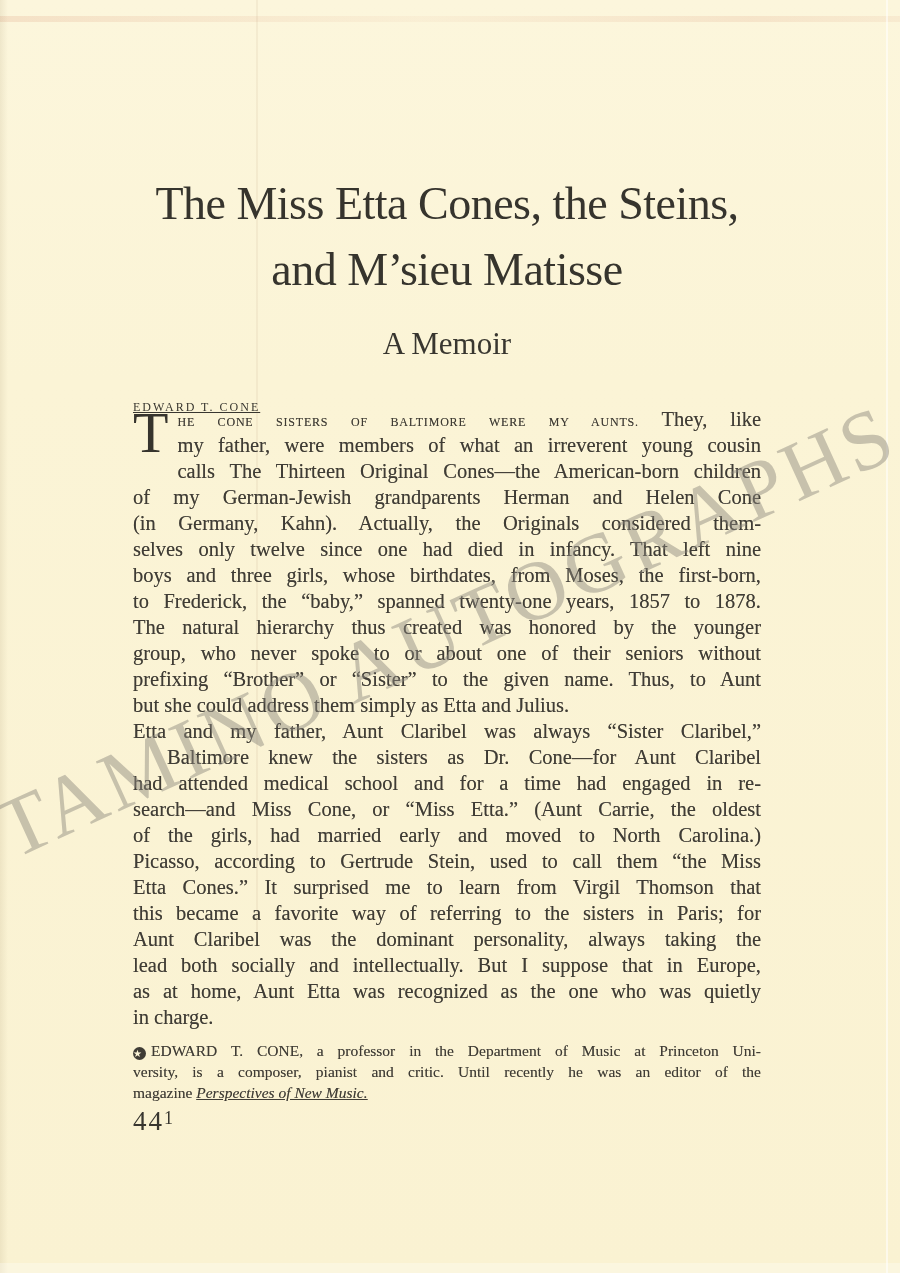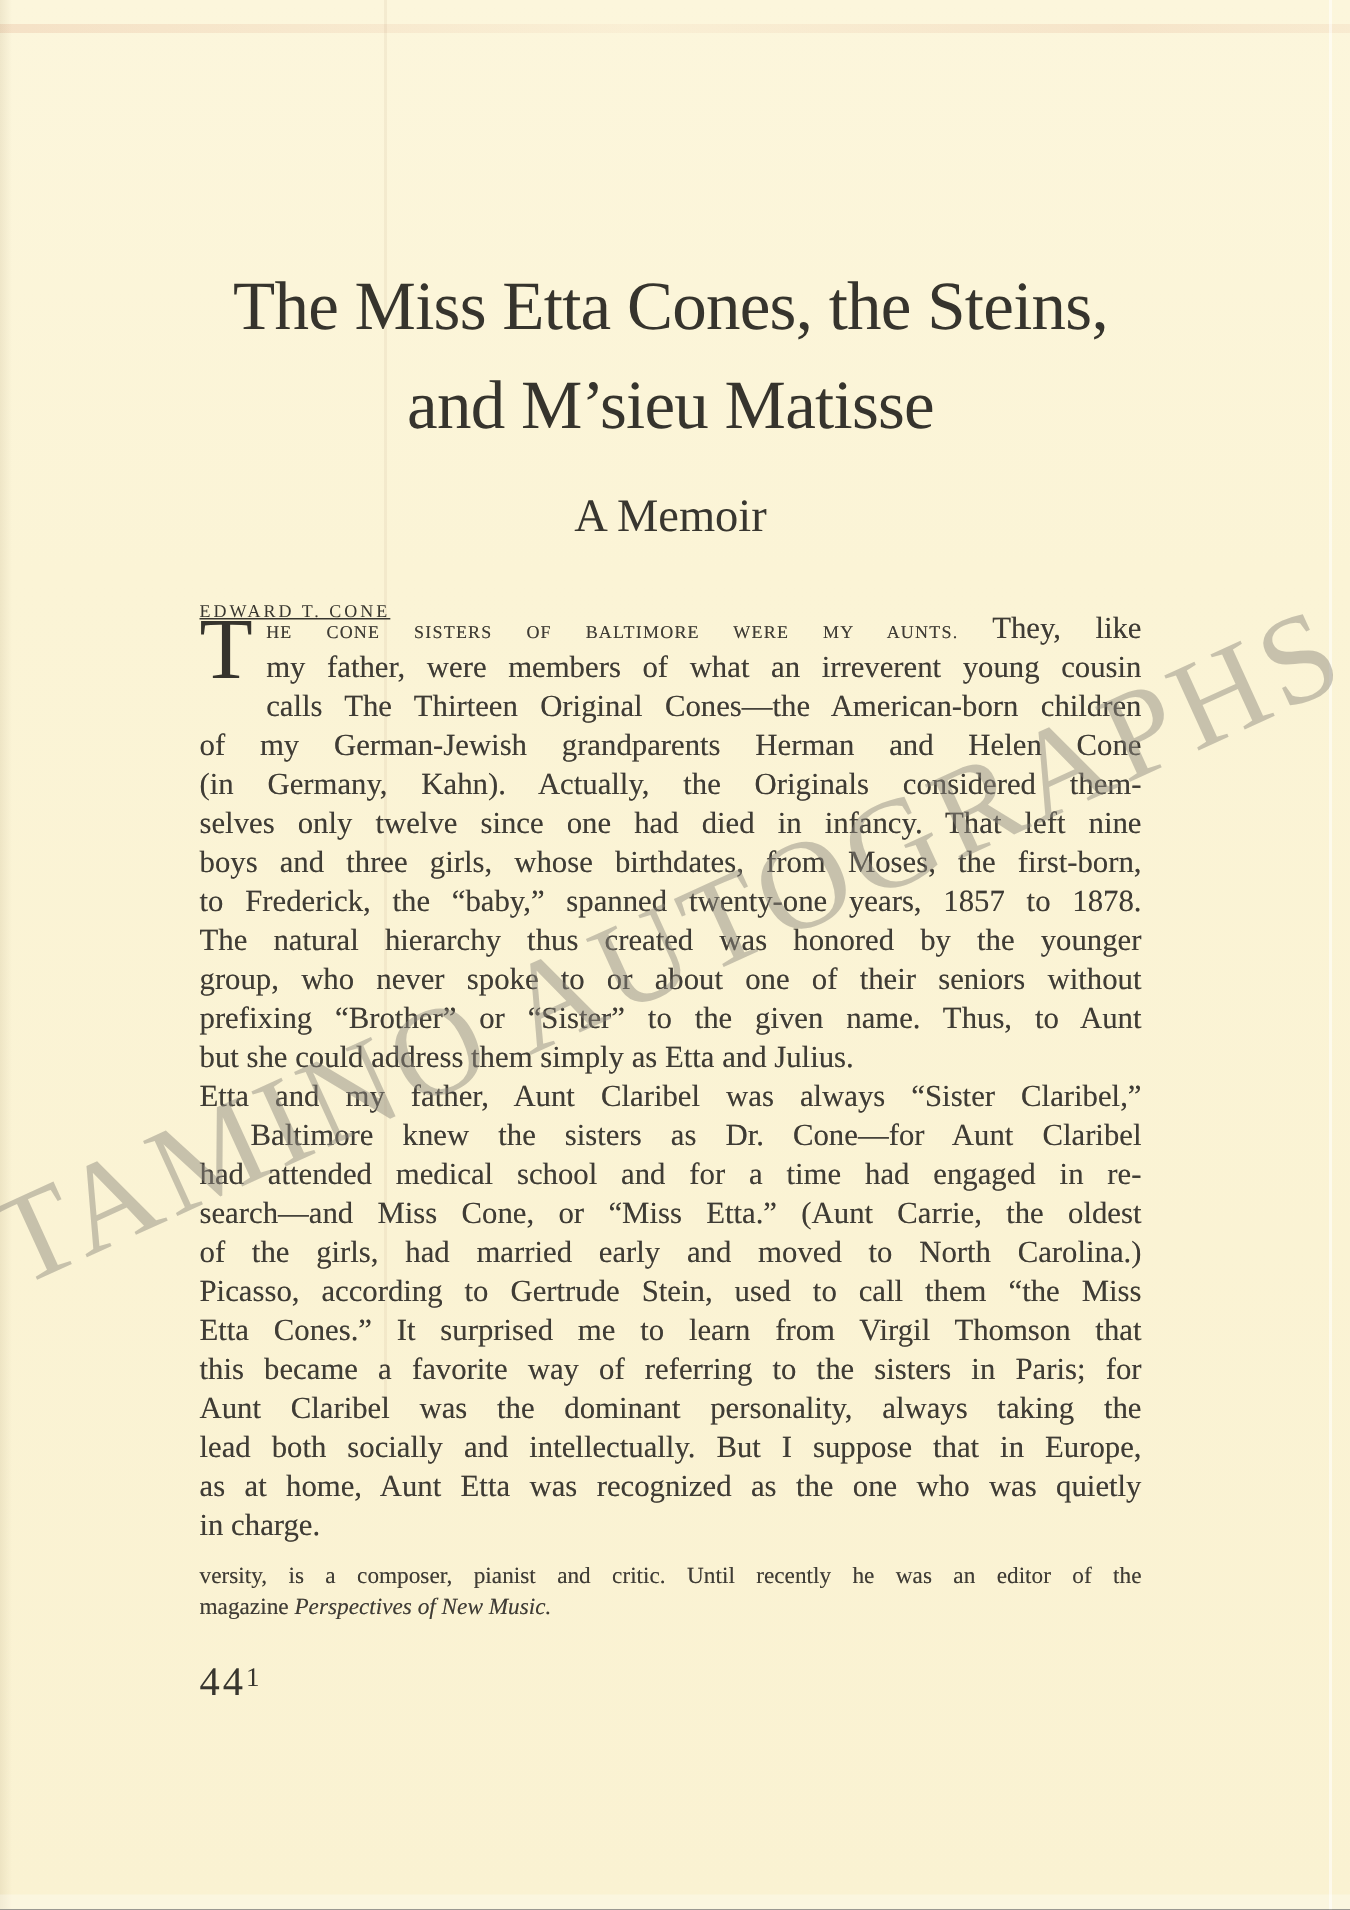--- a/index.html
+++ b/index.html
@@ -35,21 +35,21 @@
     margin:3px 9px 0 0; color:#36342d; text-shadow:none; }
   .sc { font-size:12px; letter-spacing:0.8px; word-spacing:1px; }
 
   .footnote { position:absolute; left:133px; top:1040px; width:628px;
     font-size:15.5px; line-height:21px; text-shadow:0 0 .3px rgba(63,60,53,.5); }
   .fline { text-align:justify; text-align-last:justify; }
   .fline.flush { text-align-last:left; }
   .fnstar { display:inline-block; width:13px; height:13px; border-radius:50%;
     background:#3f3c35; color:#fbf4d7; font-size:10px; line-height:13px;
     text-align:center; vertical-align:-1px; margin-right:5px; text-shadow:none; }
-  .fn-italic { font-style:italic; }
+  .fn-italic { font-style:italic;text-decoration:underline; }
 
   .pagenum { position:absolute; left:133px; width:628px; top:1106px; 
     font-size:27px; letter-spacing:2px; color:#38362f; }
   .pagenum .sup { font-size:18px; vertical-align:6px; letter-spacing:0; }
 
   .watermark { position:absolute; left:446px; top:631px; z-index:6;
     transform:translate(-50%,-50%) rotate(-24.5deg);
     font-size:84px; letter-spacing:4px; white-space:nowrap;
     color:rgba(141,136,126,.47); font-family:"Liberation Serif", serif; }
 </style>
@@ -90,20 +90,21 @@
     <div class="bline">Picasso, according to Gertrude Stein, used to call them “the Miss</div>
     <div class="bline">Etta Cones.” It surprised me to learn from Virgil Thomson that</div>
     <div class="bline">this became a favorite way of referring to the sisters in Paris; for</div>
     <div class="bline">Aunt Claribel was the dominant personality, always taking the</div>
     <div class="bline">lead both socially and intellectually. But I suppose that in Europe,</div>
     <div class="bline">as at home, Aunt Etta was recognized as the one who was quietly</div>
     <div class="bline flush">in charge.</div>
   </div>
 
   <div class="footnote">
+    <div class="fline"><span class="fnstar">★</span><span>EDWARD T. CONE, a professor in the Department of Music at Princeton Uni-</span></div>
     <div class="fline">versity, is a composer, pianist and critic. Until recently he was an editor of the</div>
     <div class="fline flush"><span>magazine </span><span class="fn-italic">Perspectives of New Music.</span></div>
   </div>
 
   <div class="pagenum"><span>44</span><span class="sup">1</span></div>
 
   <div class="watermark">TAMINO AUTOGRAPHS</div>
 
 </div>
 

